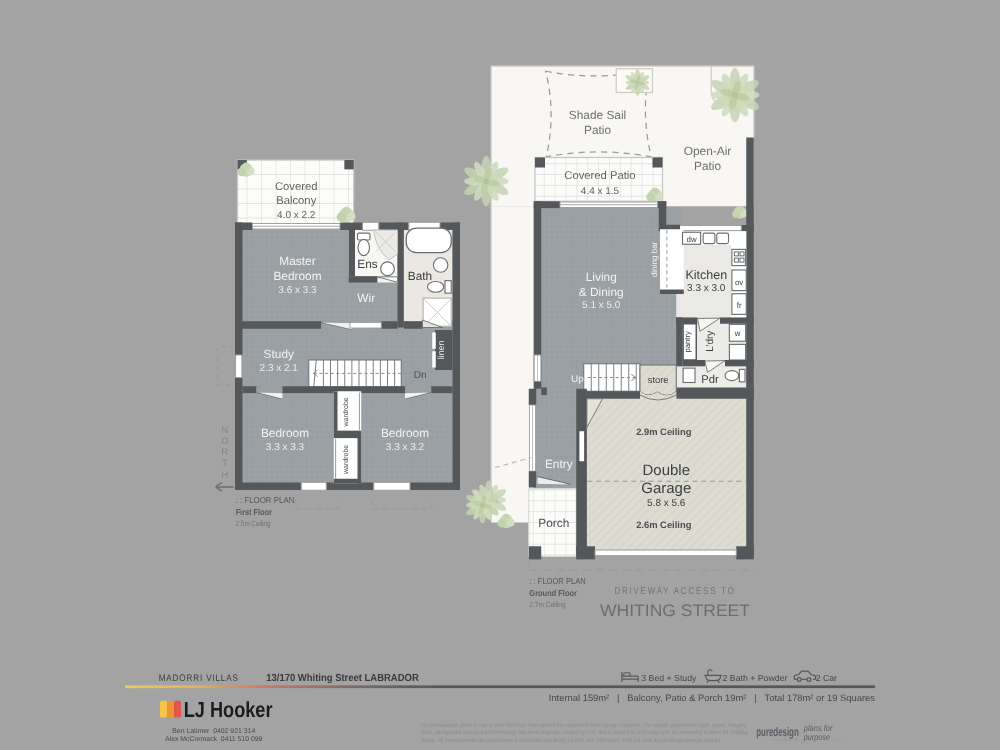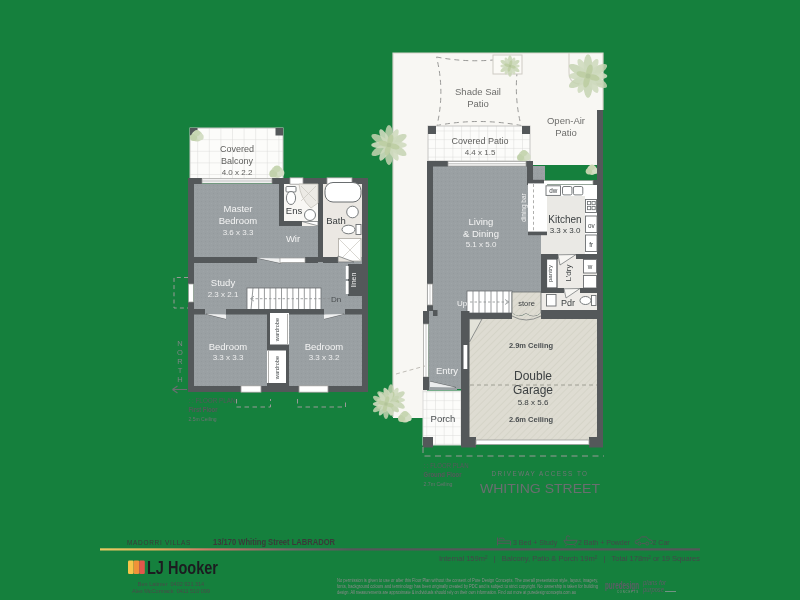--- a/index.html
+++ b/index.html
@@ -1,16 +1,16 @@
 <!DOCTYPE html>
 <html><head>
 <meta charset="utf-8">
 <style>
   html,body{margin:0;padding:0;background:#fff;}
-  #page{position:relative;width:800px;height:600px;background:#15803d;font-family:"Liberation Sans",sans-serif;overflow:hidden;}
+  #page{position:relative;width:800px;height:600px;background:#a3a3a3;font-family:"Liberation Sans",sans-serif;overflow:hidden;}
   svg{position:absolute;top:0;left:0;}
   text{font-family:"Liberation Sans",sans-serif;}
 </style>
 </head>
 <body>
 <div id="page">
 <svg width="800" height="600" viewBox="0 0 800 600">
 <defs>
   <pattern id="tile12" width="11.6" height="11.6" patternUnits="userSpaceOnUse">
     <rect width="11.6" height="11.6" fill="#fcfcfa"></rect>

